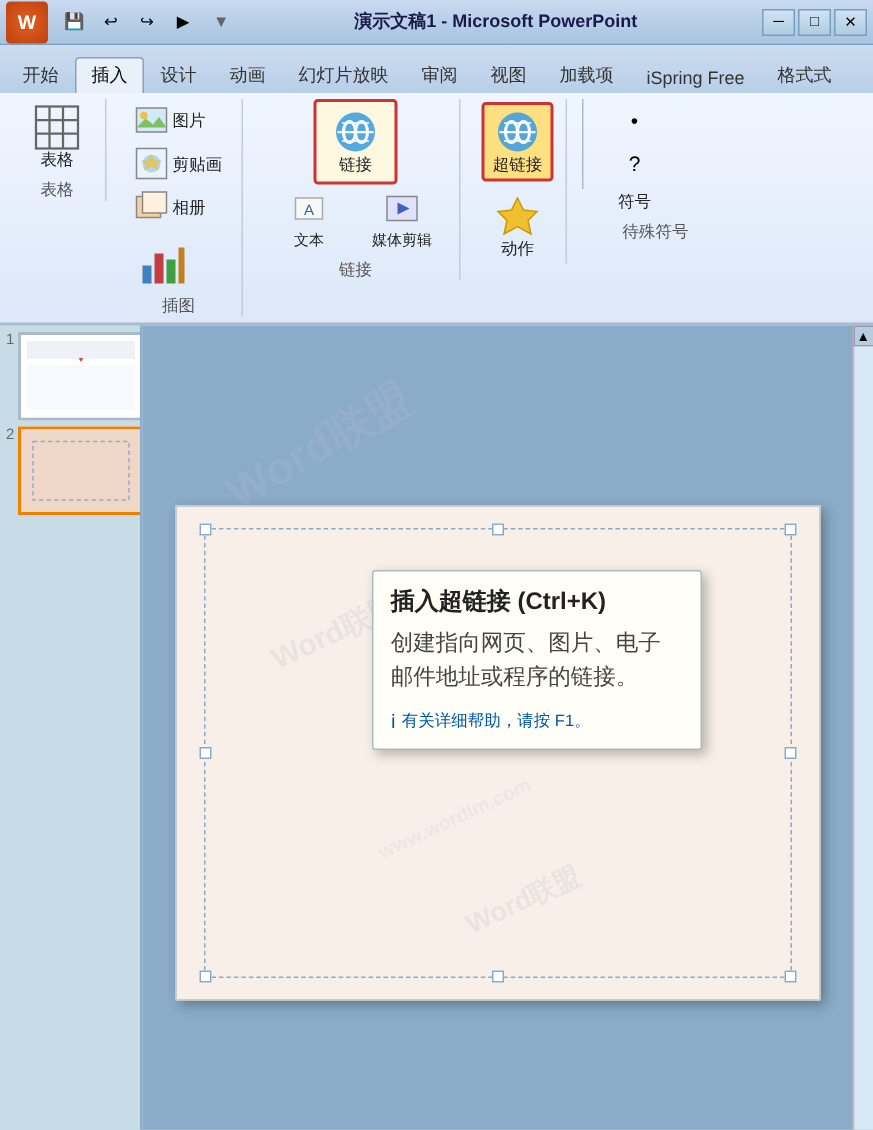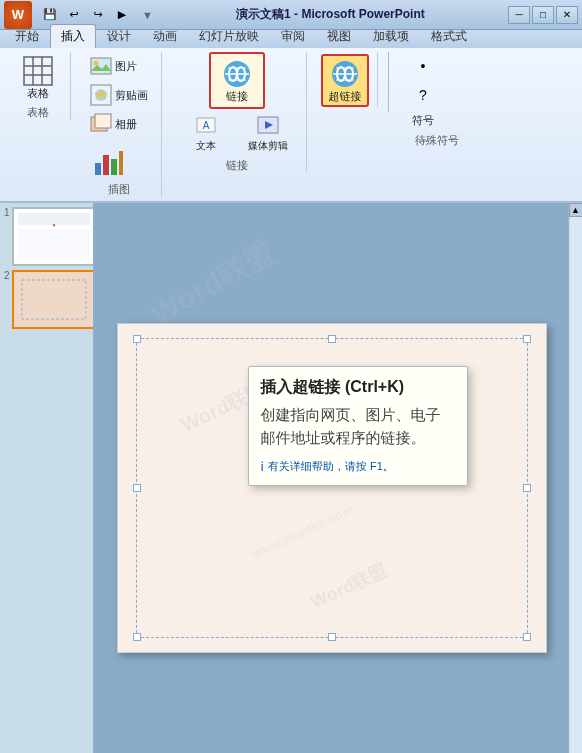--- a/index.html
+++ b/index.html
@@ -16,21 +16,21 @@
       border-bottom: 1px solid #7a9fc0;
     }
     .title-bar-left { display: flex; align-items: center; gap: 4px; }
     .title-bar-title { flex: 1; text-align: center; font-size: 12px; color: #1a1a4a; font-weight: bold; }
     .title-bar-controls { display: flex; gap: 2px; }
     .title-btn { width: 22px; height: 18px; border: 1px solid #7a9fc0; background: linear-gradient(to bottom, #d0e4f4, #b0cce0); display: flex; align-items: center; justify-content: center; font-size: 10px; cursor: pointer; }
     .qa-btn { width: 20px; height: 20px; display: flex; align-items: center; justify-content: center; font-size: 11px; cursor: pointer; }
     .office-btn { width: 28px; height: 28px; background: radial-gradient(circle, #e06020, #c04010); border-radius: 3px; display: flex; align-items: center; justify-content: center; color: white; font-weight: bold; font-size: 13px; margin-right: 4px; }
 
     
-    .tab-bar { background: linear-gradient(to bottom, #ccdcf0, #b8cfe8); height: 18px; display: flex; align-items: flex-end; padding: 0 4px; }
+    .tab-bar { background: linear-gradient(to bottom, #ccdcf0, #b8cfe8); height: 32px; display: flex; align-items: flex-end; padding: 0 4px; }
     .tab { padding: 3px 10px; font-size: 12px; cursor: pointer; color: #333; border: 1px solid transparent; border-bottom: none; }
     .tab.active { background: #e8f0fa; border-color: #99b; color: #000; border-radius: 3px 3px 0 0; }
 
     
     .ribbon { background: linear-gradient(to bottom, #f0f6ff, #dce8f8); border-bottom: 2px solid #aabbd0; display: flex; flex-direction: column; }
     .ribbon-content { display: flex; flex-direction: row; padding: 4px 6px; gap: 6px; align-items: flex-start; min-height: 80px; }
     .ribbon-group { display: flex; flex-direction: column; align-items: center; border-right: 1px solid #c0ccdc; padding: 0 8px; }
     .ribbon-group:last-child { border-right: none; }
     .ribbon-group-label { font-size: 11px; color: #555; margin-top: auto; padding-top: 2px; }
     .ribbon-buttons { display: flex; flex-direction: column; gap: 2px; align-items: flex-start; }
@@ -108,20 +108,21 @@
 
 <div class="tab-bar">
   <div class="tab">开始</div>
   <div class="tab active">插入</div>
   <div class="tab">设计</div>
   <div class="tab">动画</div>
   <div class="tab">幻灯片放映</div>
   <div class="tab">审阅</div>
   <div class="tab">视图</div>
   <div class="tab">加载项</div>
+  <div class="tab">iSpring Free</div>
   <div class="tab">格式式</div>
 </div>
 
 <div class="ribbon">
   <div class="ribbon-content">
 
     <div class="ribbon-group">
       <div class="rb-large">
         <div class="icon">
           <svg width="32" height="32" viewBox="0 0 32 32">
@@ -234,20 +235,28 @@
               <circle cx="16" cy="16" r="13" fill="#40a0e0" opacity="0.9"></circle>
               <ellipse cx="12" cy="16" rx="4" ry="7" fill="none" stroke="white" stroke-width="2"></ellipse>
               <ellipse cx="20" cy="16" rx="4" ry="7" fill="none" stroke="white" stroke-width="2"></ellipse>
               <line x1="4" y1="16" x2="28" y2="16" stroke="white" stroke-width="1.5"></line>
               <line x1="7" y1="10" x2="25" y2="10" stroke="white" stroke-width="1"></line>
               <line x1="7" y1="22" x2="25" y2="22" stroke="white" stroke-width="1"></line>
             </svg>
           </div>
           <div class="label">超链接</div>
         </div>
+        <div class="rb-large">
+          <div class="icon">
+            <svg width="32" height="32" viewBox="0 0 32 32">
+              <polygon points="16,4 20,12 29,13 23,19 25,28 16,23 7,28 9,19 3,13 12,12" fill="#f0c030" stroke="#cc9900" stroke-width="1"></polygon>
+            </svg>
+          </div>
+          <div class="label">动作</div>
+        </div>
       </div>
     </div>
 
     <div class="sep-line"></div>
 
     <div class="ribbon-group">
       <div class="rb-small-group">
         <div class="rb-small">
           <div class="icon" style="font-size:14px;">•</div>
         </div>

